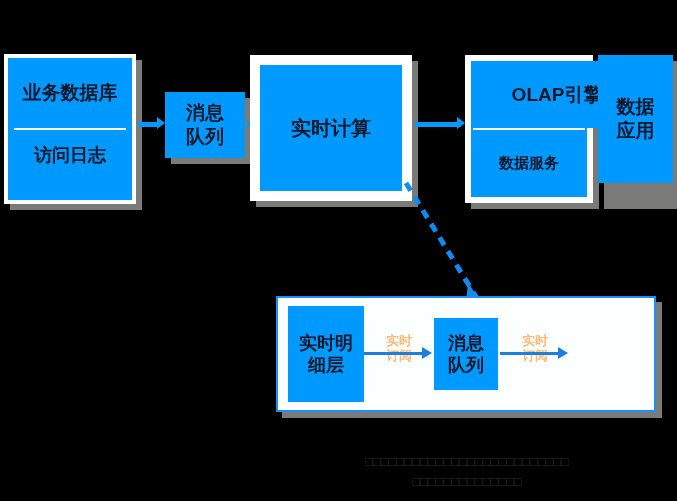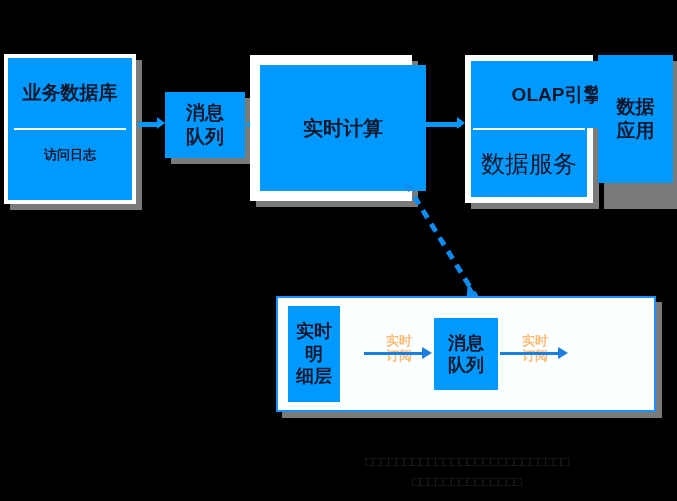--- a/index.html
+++ b/index.html
@@ -16,44 +16,44 @@
   .blue{position:absolute;background:#0099ff;box-sizing:border-box;
         display:flex;align-items:center;justify-content:center;text-align:center;}
   .blue .txt{color:#0f172a;line-height:1.25;}
 
   
   #src-shadow{left:10px;top:60px;width:132px;height:150px;}
   #src-wrap{left:4px;top:54px;width:132px;height:150px;padding:4px;}
   #src-inner{left:8px;top:58px;width:124px;height:142px;}
   #src-top{left:8px;top:58px;width:124px;height:70px;font-size:19px;font-weight:bold;}
   #src-div{position:absolute;left:14px;top:128px;width:112px;height:2px;background:#ffffff;}
-  #src-bot{left:8px;top:130px;width:124px;height:50px;font-size:13px;font-weight:bold;}
+  #src-bot{left:8px;top:130px;width:124px;height:50px;font-size:18px;font-weight:bold;}
 
   #mq1-shadow{left:171px;top:98px;width:80px;height:66px;}
   #mq1{left:165px;top:92px;width:80px;height:66px;font-size:19px;font-weight:bold;}
 
   #rt-shadow{left:256px;top:61px;width:162px;height:146px;}
   #rt-wrap{left:250px;top:55px;width:162px;height:146px;}
-  #rt-inner{left:260px;top:65px;width:166px;height:126px;font-size:20px;font-weight:bold;}
+  #rt-inner{left:260px;top:65px;width:142px;height:126px;font-size:20px;font-weight:bold;}
 
   #olap-shadow{left:471px;top:61px;width:128px;height:148px;}
   #olap-wrap{left:465px;top:55px;width:128px;height:148px;}
   #olap-inner{left:471px;top:61px;width:116px;height:136px;}
   #olap-top{left:499px;top:61px;width:116px;height:67px;font-size:19px;font-weight:bold;}
   #olap-div{position:absolute;left:473px;top:128px;width:112px;height:2px;background:#ffffff;}
-  #olap-bot{left:471px;top:130px;width:116px;height:67px;font-size:24px;font-weight:normal;}
+  #olap-bot{left:471px;top:130px;width:116px;height:67px;font-size:15px;font-weight:bold;}
 
   #app-shadow{left:604px;top:61px;width:75px;height:148px;}
   #app{left:598px;top:55px;width:75px;height:128px;font-size:19px;font-weight:bold;}
 
   
   #panel-shadow{left:282px;top:302px;width:380px;height:116px;}
   #panel{position:absolute;left:276px;top:296px;width:380px;height:116px;
          background:#fbffff;border:2px solid #1890ff;box-sizing:border-box;}
-  #b1{left:288px;top:306px;width:52px;height:96px;font-size:18px;font-weight:bold;}
+  #b1{left:288px;top:306px;width:76px;height:96px;font-size:18px;font-weight:bold;}
   #b2{left:434px;top:318px;width:64px;height:72px;font-size:18px;font-weight:bold;}
   #b3{left:570px;top:306px;width:76px;height:96px;font-size:18px;font-weight:bold;}
 
   .sublabel{position:absolute;color:#fdba74;font-size:13px;font-weight:bold;
             line-height:1.15;text-align:center;}
   #lab1{left:372px;top:334px;width:54px;}
   #lab2{left:508px;top:334px;width:54px;}
 
   
   .hline{position:absolute;background:#0099ff;height:5px;}

